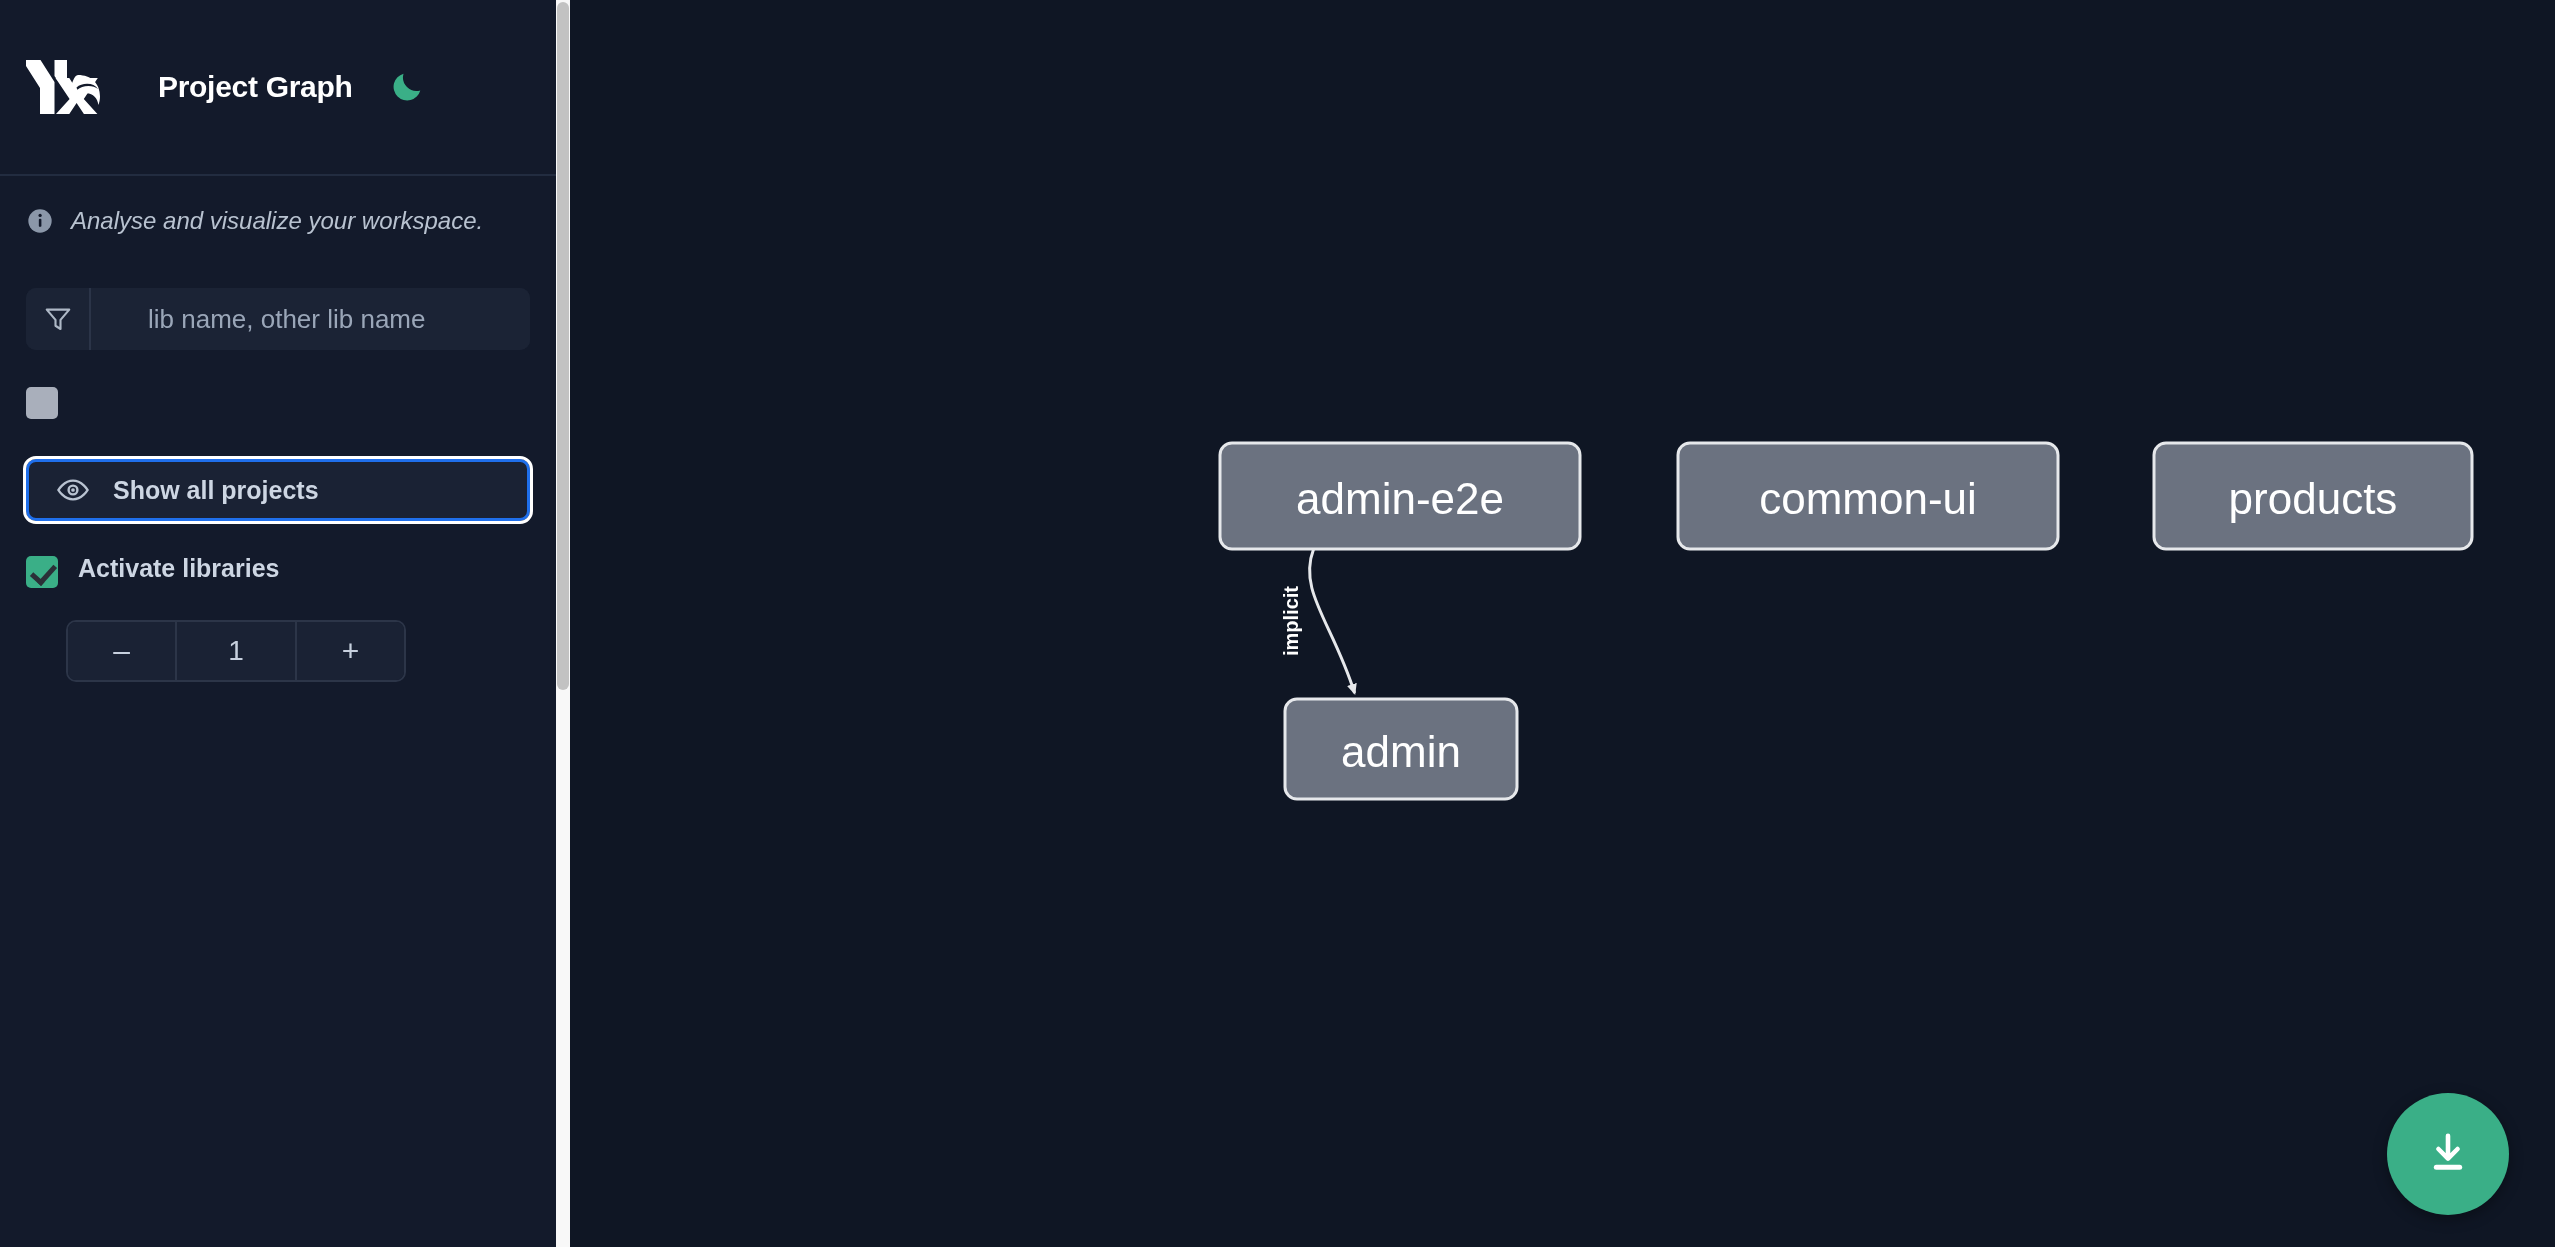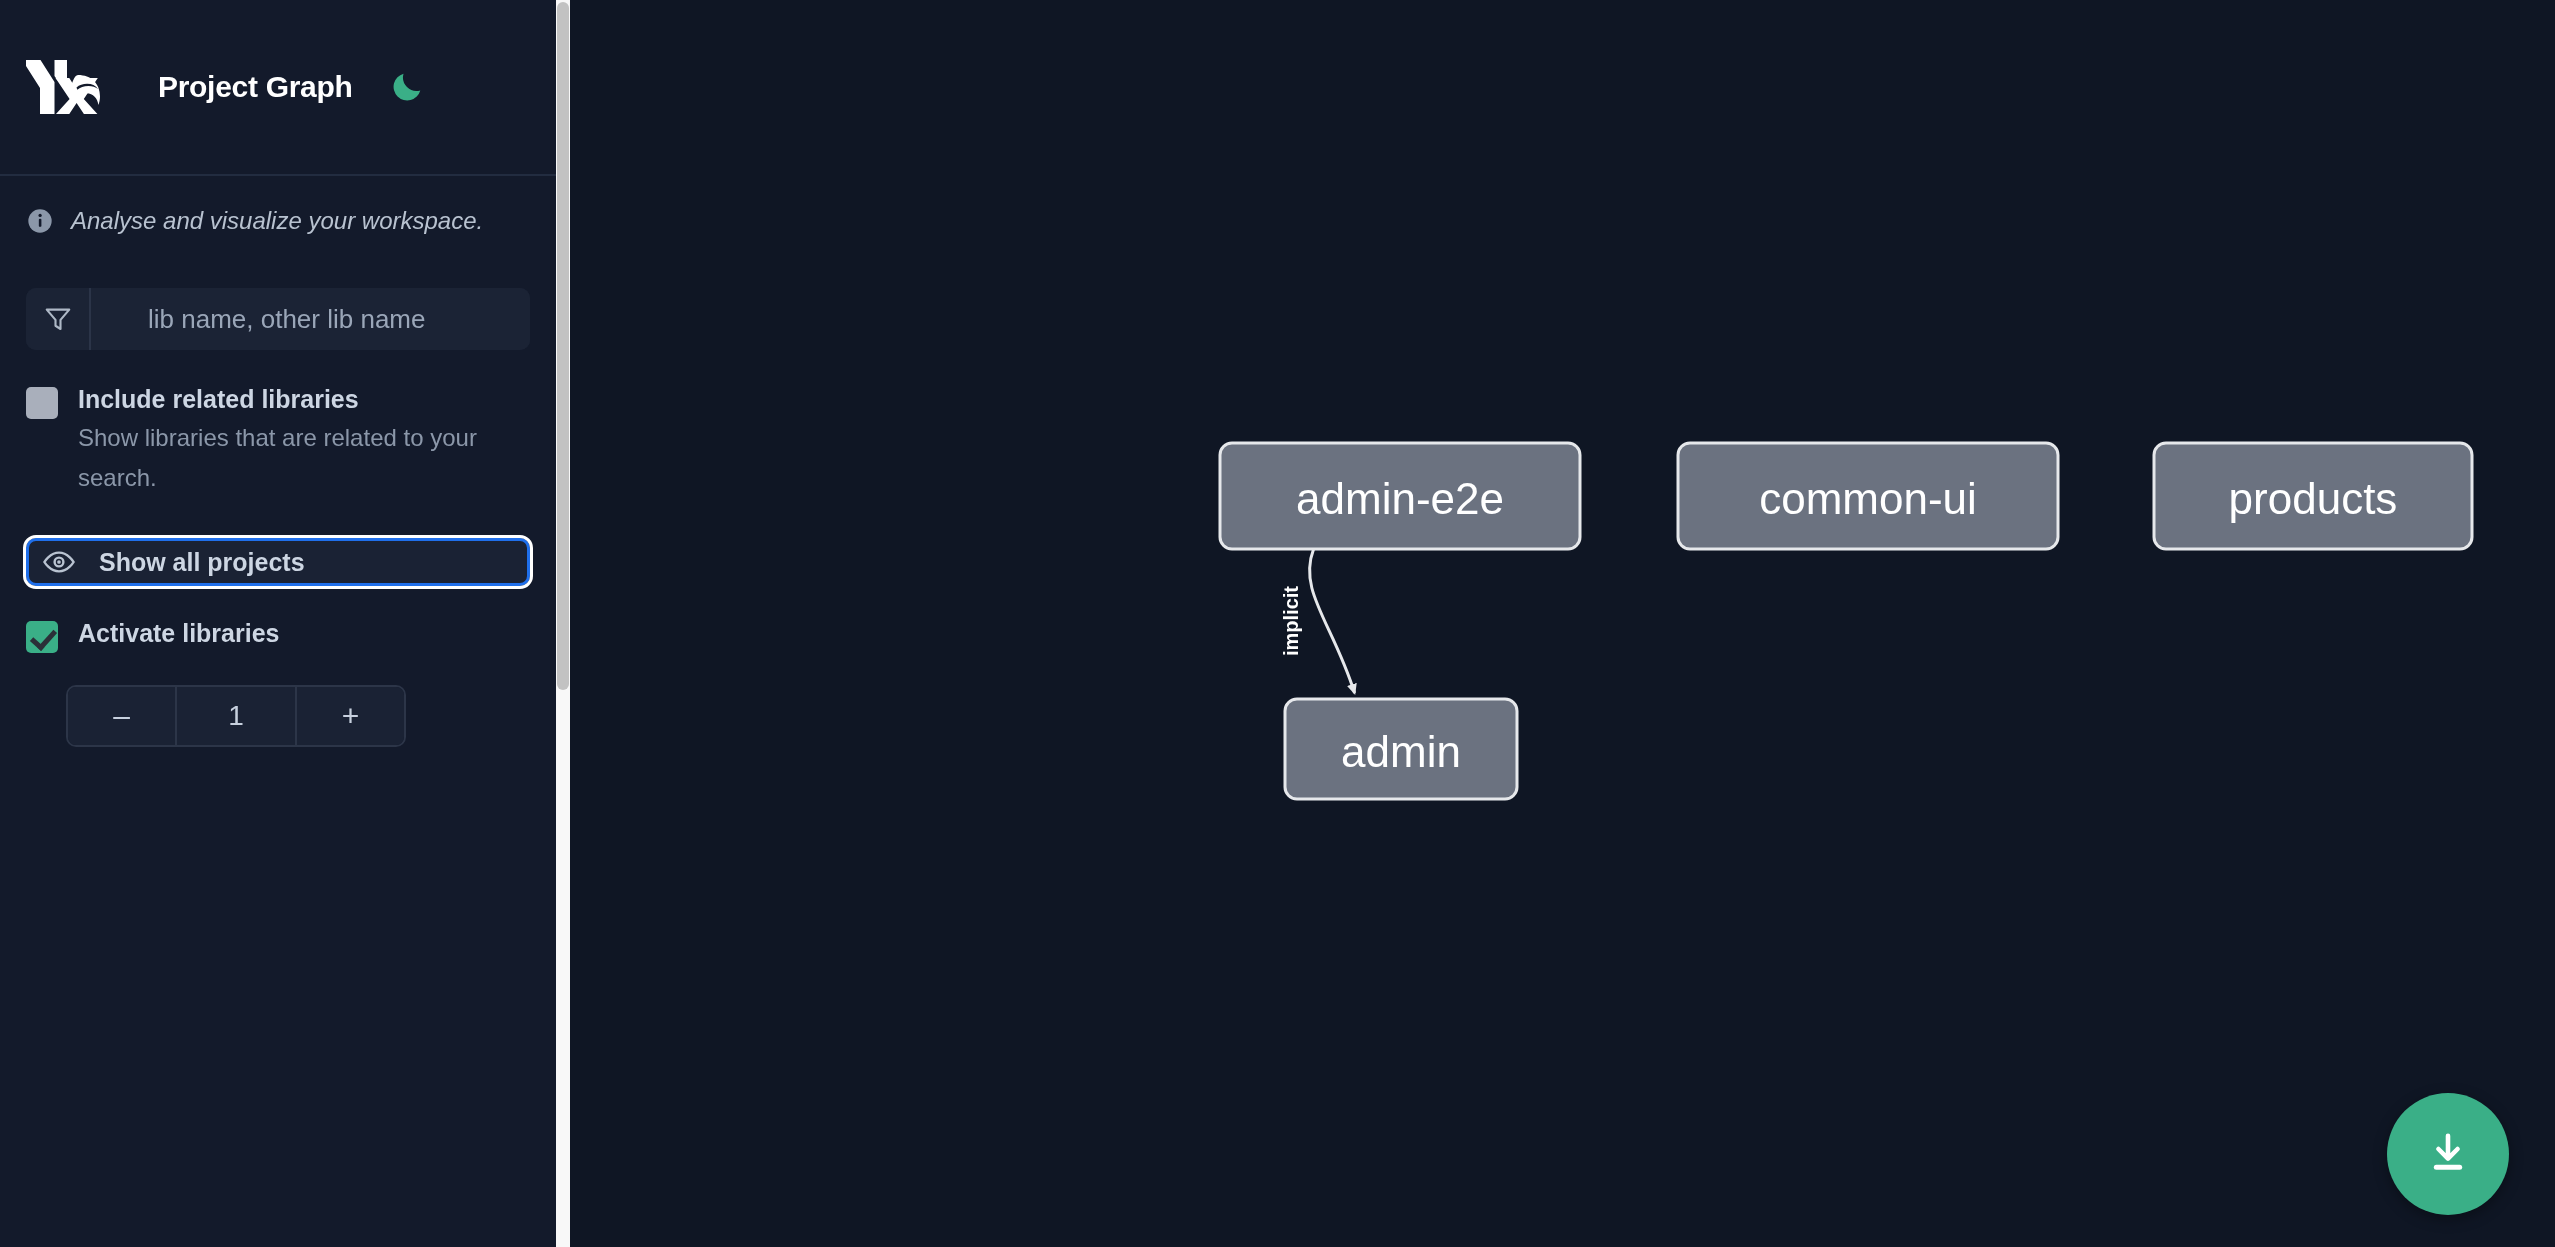--- a/index.html
+++ b/index.html
@@ -162,23 +162,23 @@
     color: #8b97a9;
     line-height: 40px;
     margin-top: 4px;
     max-width: 460px;
   }
 
   
   .btn {
     display: flex;
     align-items: center;
-    height: 48px;
+    height: 62px;
     border-radius: 10px;
-    padding-left: 12px;
+    padding-left: 26px;
     font-size: 25px;
     font-weight: 700;
     color: #cdd6e3;
     cursor: pointer;
     background: #1a2234;
     border: 2px solid #2c3purple;
     border: 2px solid #2c3548;
   }
   .btn-wrap { margin-top: 30px; }
   .btn-wrap.first { margin-top: 40px; }
@@ -348,24 +348,20 @@
         <div class="filter-icon-wrap">
           <svg width="30" height="30" viewBox="0 0 24 24">
             <path d="M3 4.5h18l-7 8.2V20l-4-2.6v-4.7z" fill="none" stroke="#aeb8c6" stroke-width="1.7" stroke-linejoin="round"></path>
           </svg>
         </div>
         <input class="filter-input" type="text" placeholder="lib name, other lib name" style="">
       </div>
 
       <div class="check-row">
         <div class="cbox gray"></div>
-        <div class="check-texts">
-          <div class="check-label">Include related libraries</div>
-          <div class="check-desc">Show libraries that are related to your search.</div>
-        </div>
       </div>
 
       <div class="btn-wrap first">
         <div class="btn focused">
           <span class="btn-icon">
             <svg width="34" height="34" viewBox="0 0 24 24">
               <path d="M1.7 12S5.5 5.4 12 5.4 22.3 12 22.3 12 18.5 18.6 12 18.6 1.7 12 1.7 12z" fill="none" stroke="#b9c3d1" stroke-width="1.7"></path>
               <circle cx="12" cy="12" r="3.1" fill="none" stroke="#b9c3d1" stroke-width="1.7"></circle>
               <circle cx="12" cy="12" r="1.3" fill="#b9c3d1"></circle>
             </svg>

